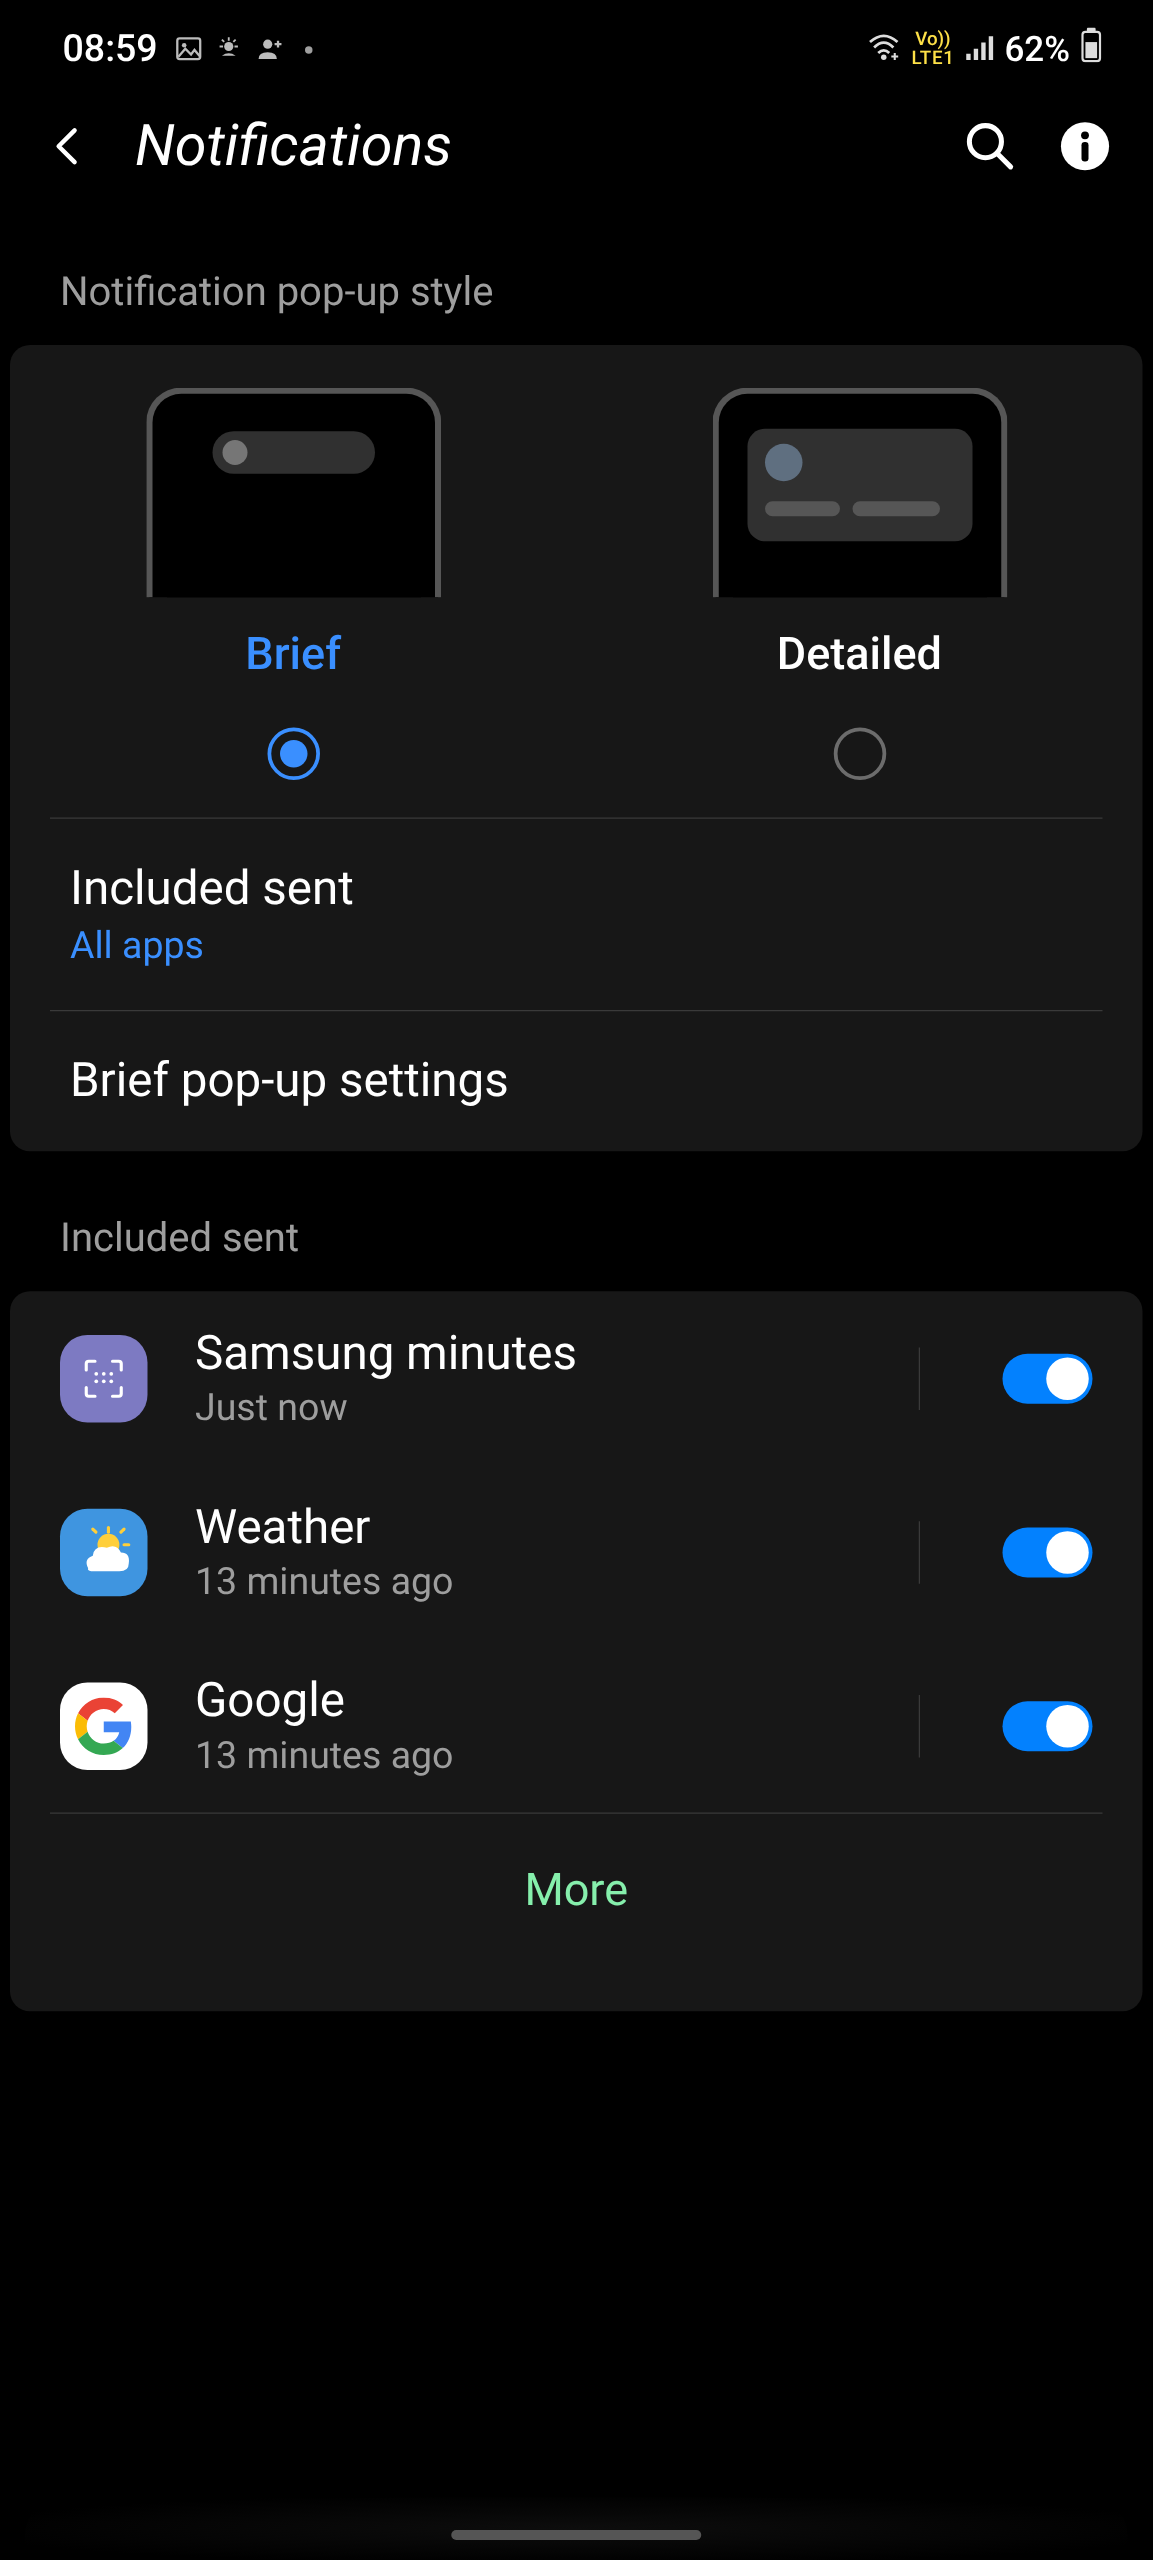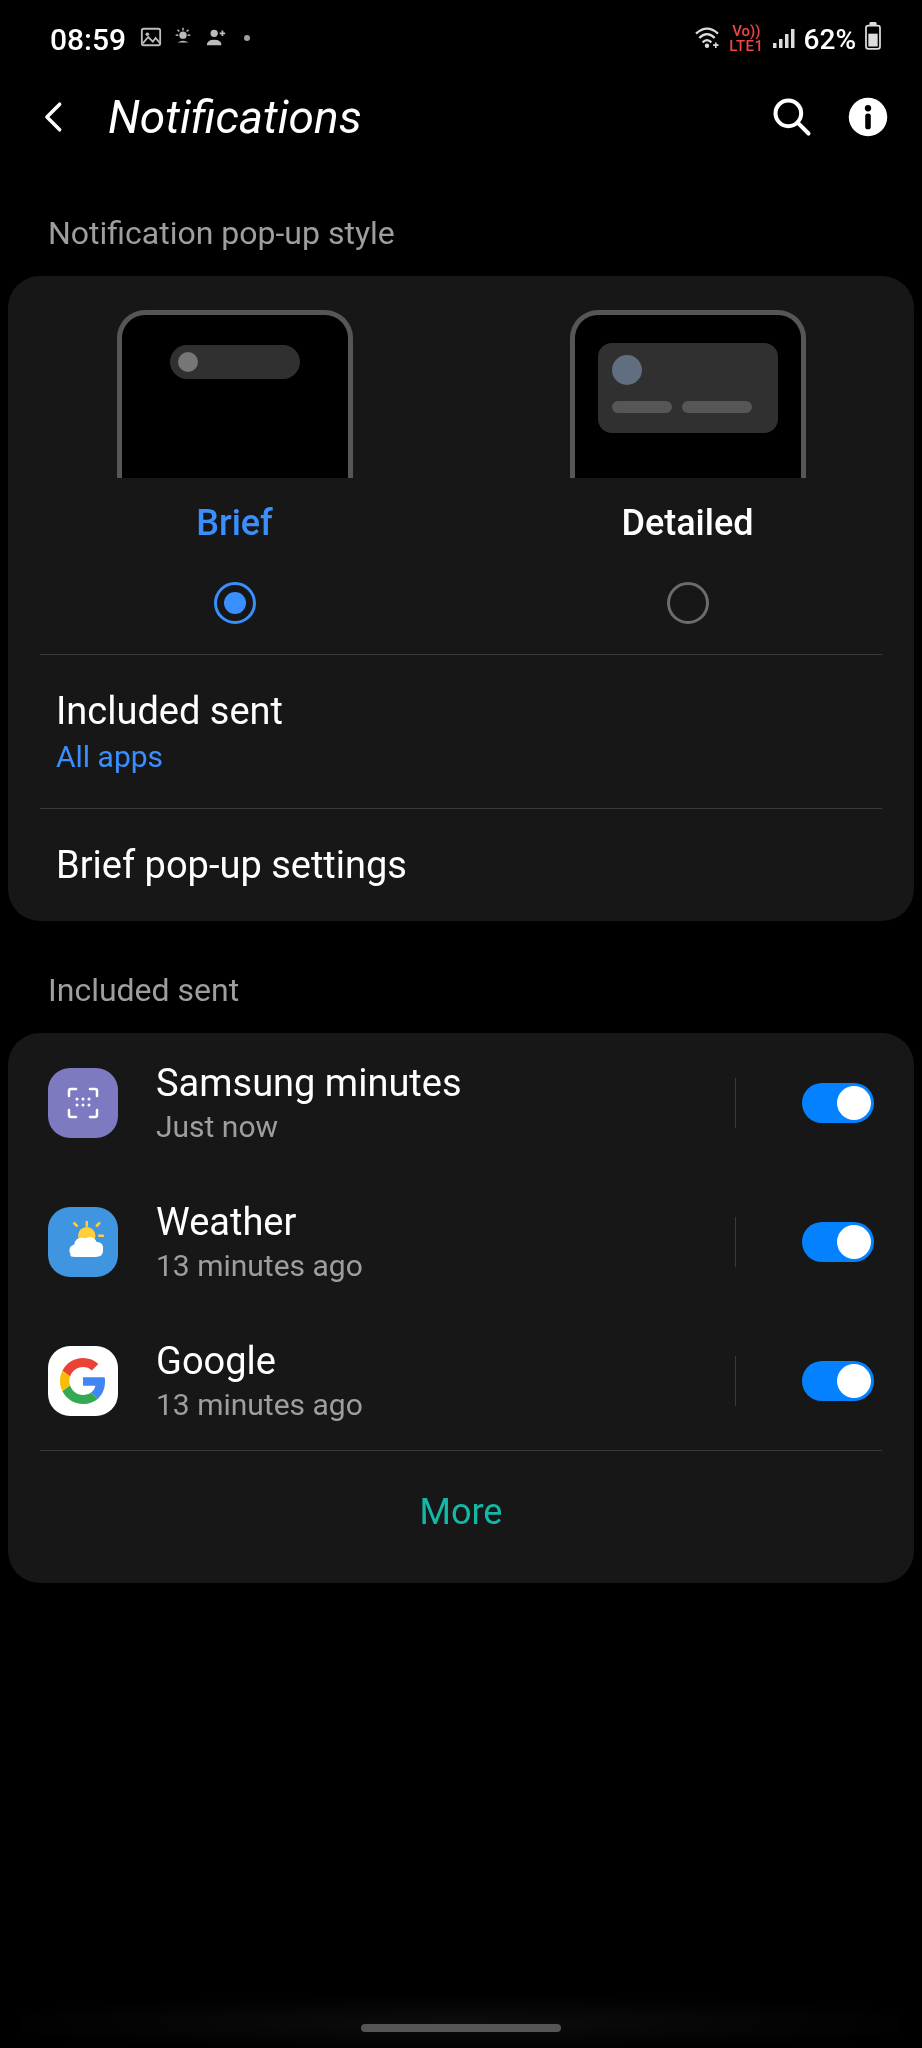--- a/index.html
+++ b/index.html
@@ -15,21 +15,21 @@
   
   .status-bar {
     display: flex;
     justify-content: space-between;
     align-items: center;
     padding: 18px 40px 0 50px;
     height: 60px;
     font-size: 28px;
     font-weight: 500;
   }
-  .status-left { display: flex; align-items: flex-start; gap: 14px; }
+  .status-left { display: flex; align-items: flex-end; gap: 14px; }
   .status-right { display: flex; align-items: center; gap: 8px; }
   .status-time { font-size: 30px; }
   .status-icons-left { display: flex; gap: 10px; align-items: center; opacity: 0.85; }
   .status-icons-left span { display:inline-block; }
   .status-dot { width:6px; height:6px; border-radius:50%; background:#bbb; margin-left:6px;}
   .status-pct { font-size: 28px; }
 
   
   .header {
     display: flex;
@@ -51,21 +51,21 @@
   .section-heading {
     color: #9e9e9e;
     font-size: 32px;
     padding: 50px 48px 24px 48px;
   }
 
   
   .card {
     background: #171717;
     margin: 0 8px;
-    border-radius: 32px;
+    border-radius: 16px;
     overflow: hidden;
   }
 
   
   .style-row { display:flex; }
   .style-option { flex:1; display:flex; flex-direction:column; align-items:center; padding: 34px 20px 30px; cursor:pointer; }
   .style-preview {
     width: 236px; height: 168px;
     border: 5px solid #565656;
     border-bottom: none;
@@ -150,21 +150,21 @@
     position: relative;
     cursor:pointer;
   }
   .switch::after {
     content:"";
     position:absolute; right:3px; top:3px;
     width:34px; height:34px;
     border-radius:50%; background:#fff;
   }
 
-  .more-row { text-align:center; padding: 40px 0 50px; color:#14b8a6; font-size:36px; cursor:pointer; }
+  .more-row { text-align:center; padding: 40px 0 76px; color:#86efac; font-size:36px; cursor:pointer; }
 
   
   .icon-capture { background:#7d7ac2; }
   .icon-capture svg { width:40px; height:40px; }
   
   .icon-weather { background:#3f95e0; }
   
   .icon-google { background:#fff; }
 
   
@@ -226,21 +226,21 @@
   <div class="status-right">
     <span>
       <svg width="28" height="22" viewBox="0 0 24 20">
           <path d="M2 6 Q12 -3 22 6" fill="none" stroke="#ddd" stroke-width="2"></path>
           <path d="M5 10 Q12 3 19 10" fill="none" stroke="#ddd" stroke-width="2"></path>
           <path d="M8 14 Q12 10 16 14" fill="none" stroke="#ddd" stroke-width="2"></path>
           <circle cx="12" cy="17" r="2" fill="#ddd"></circle>
           <path d="M20 14 L20 19 M17.5 16.5 L22.5 16.5" stroke="#ddd" stroke-width="1.5"></path>
         </svg>
     </span>
-    <span style="font-size:15px;line-height:1;display:flex;flex-direction:column;align-items:center;color:#ef4444;">
+    <span style="font-size:15px;line-height:1;display:flex;flex-direction:column;align-items:center;color:#fde047;">
       <span>Vo))</span>
         <span style="letter-spacing:0.5px;">LTE1</span>
     </span>
     <span>
       <svg width="24" height="22" viewBox="0 0 24 22">
           <rect x="1" y="16" width="3.5" height="5" fill="#ddd"></rect>
           <rect x="7" y="12" width="3.5" height="9" fill="#ddd"></rect>
           <rect x="13" y="7" width="3.5" height="14" fill="#ddd"></rect>
           <rect x="19" y="2" width="3.5" height="19" fill="#ddd"></rect>
         </svg>

